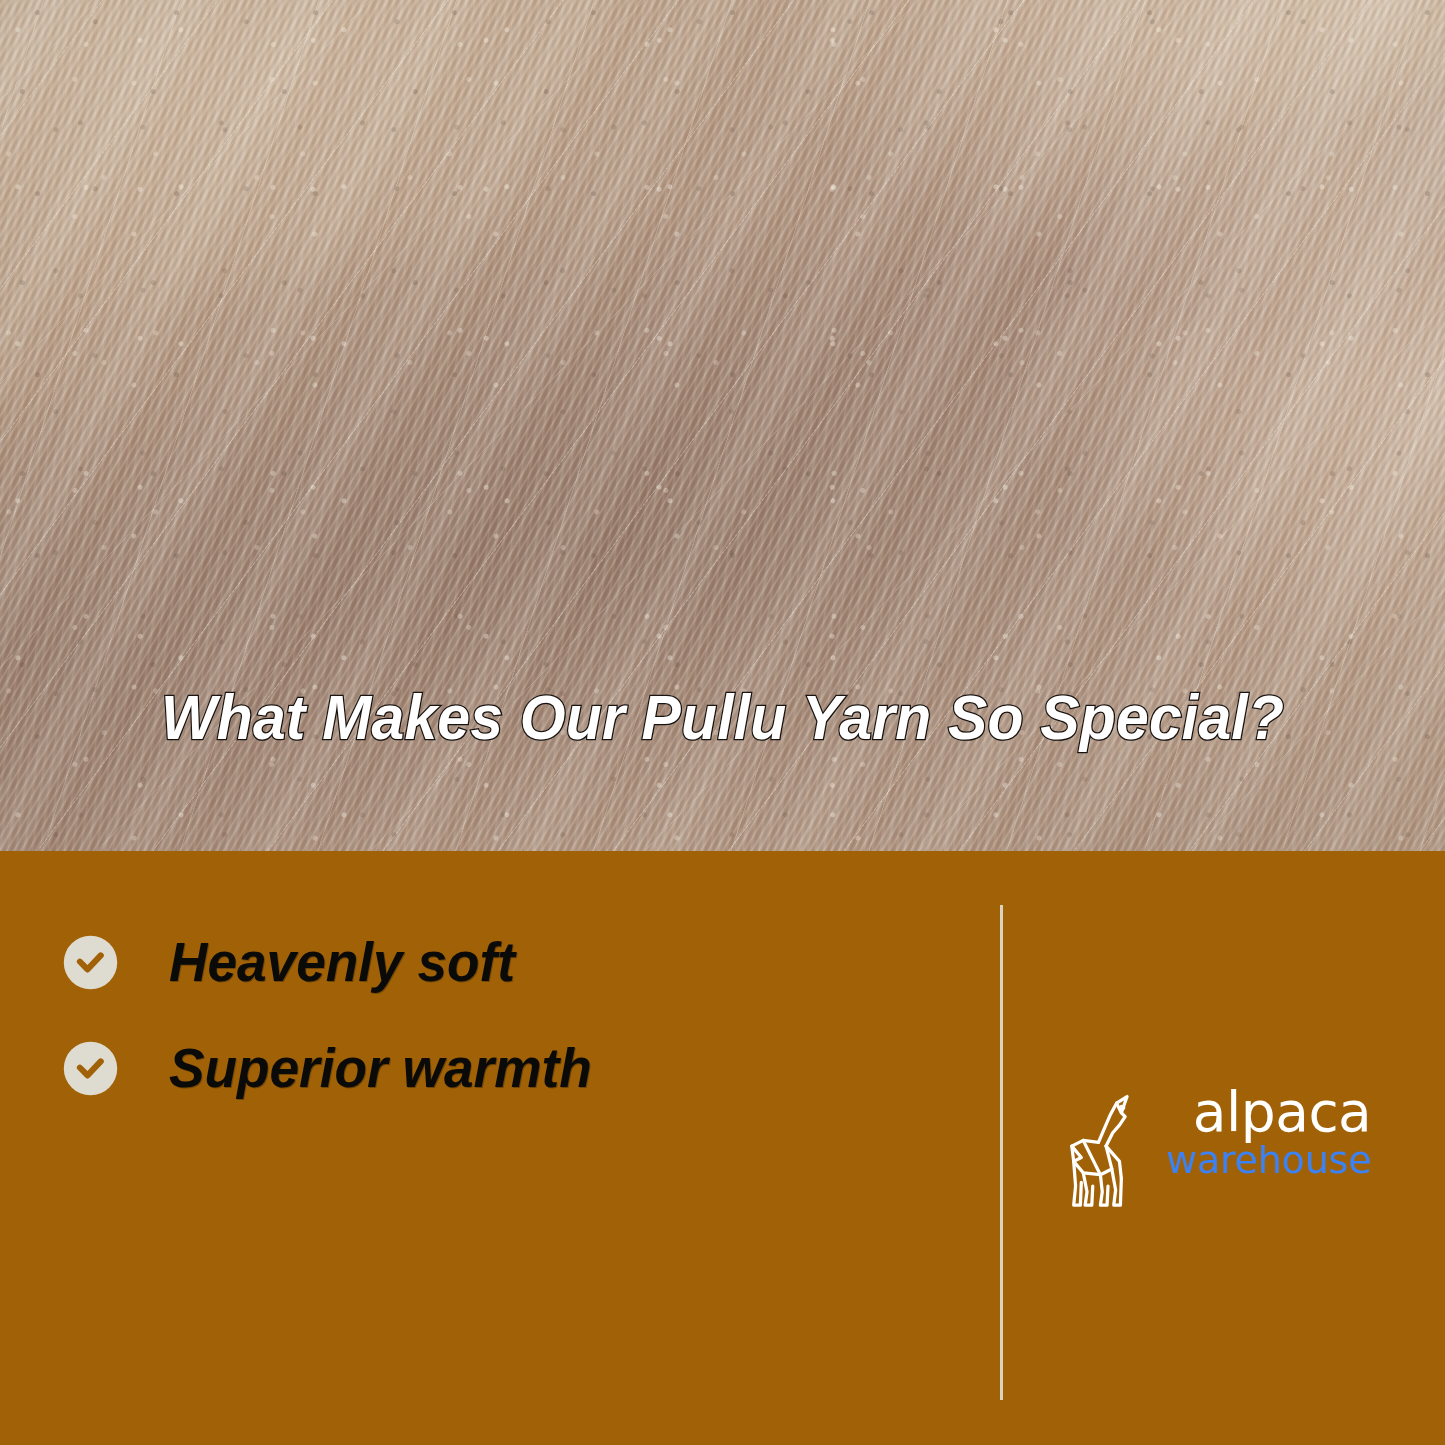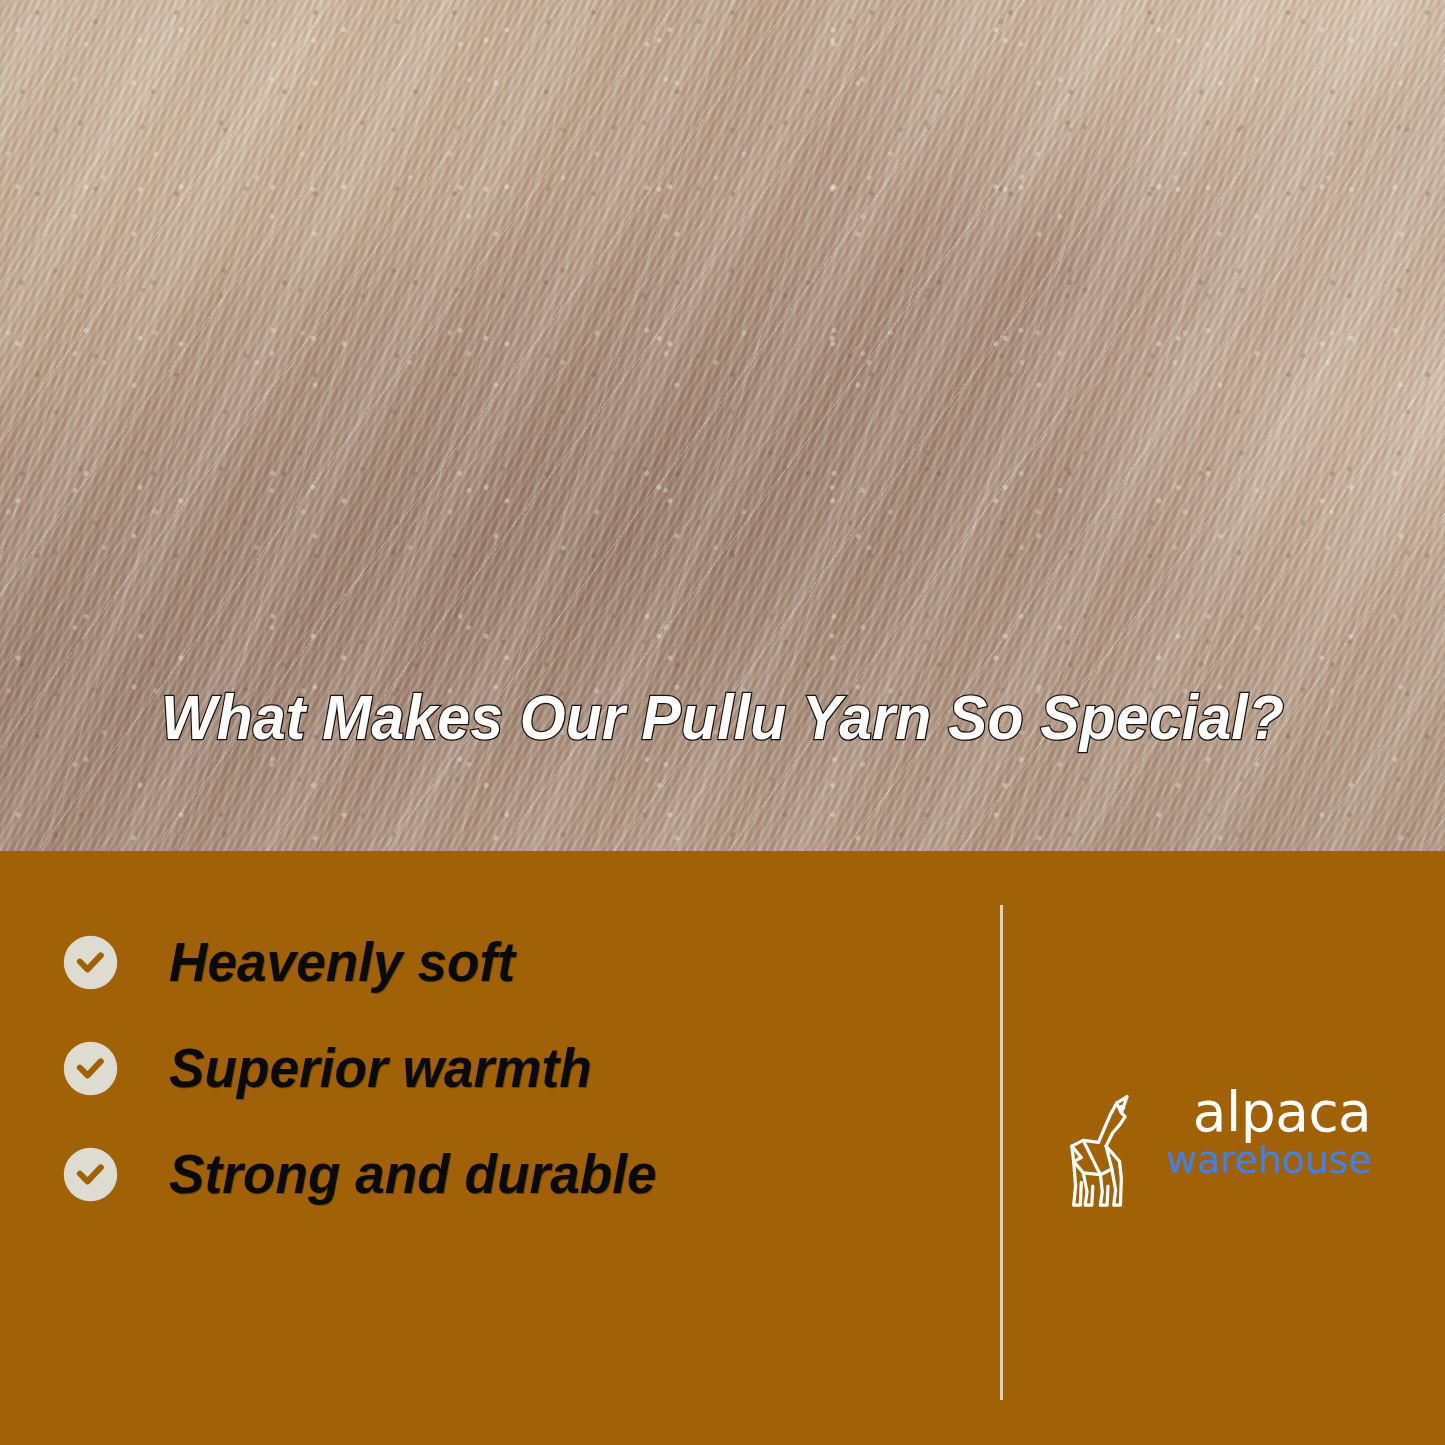--- a/index.html
+++ b/index.html
@@ -302,26 +302,20 @@
       </div>
 
       <div class="bullet-row">
         <svg class="check-badge" viewBox="0 0 64 64">
           <path fill="#dedcd0" fill-rule="evenodd" d="M32 2a30 30 0 1 0 0 60 30 30 0 0 0 0-60Zm13.9 19.6a3.4 3.4 0 0 0-4.9.1L28.6 34.9l-6.2-6.4a3.4 3.4 0 0 0-4.9 4.7l8.7 9a3.4 3.4 0 0 0 4.9 0l14.9-15.8a3.4 3.4 0 0 0-.1-4.8Z"></path>
         </svg>
         <div class="bullet-label">Superior warmth</div>
       </div>
 
 
-      <div class="bullet-row">
-        <svg class="check-badge" viewBox="0 0 64 64">
-          <path fill="#dedcd0" fill-rule="evenodd" d="M32 2a30 30 0 1 0 0 60 30 30 0 0 0 0-60Zm13.9 19.6a3.4 3.4 0 0 0-4.9.1L28.6 34.9l-6.2-6.4a3.4 3.4 0 0 0-4.9 4.7l8.7 9a3.4 3.4 0 0 0 4.9 0l14.9-15.8a3.4 3.4 0 0 0-.1-4.8Z"></path>
-        </svg>
-        <div class="bullet-label">Strong and durable</div>
-      </div>
 
 
     </div>
 
     <div class="divider"></div>
 
   </div>
 
   <div class="logo">
 

